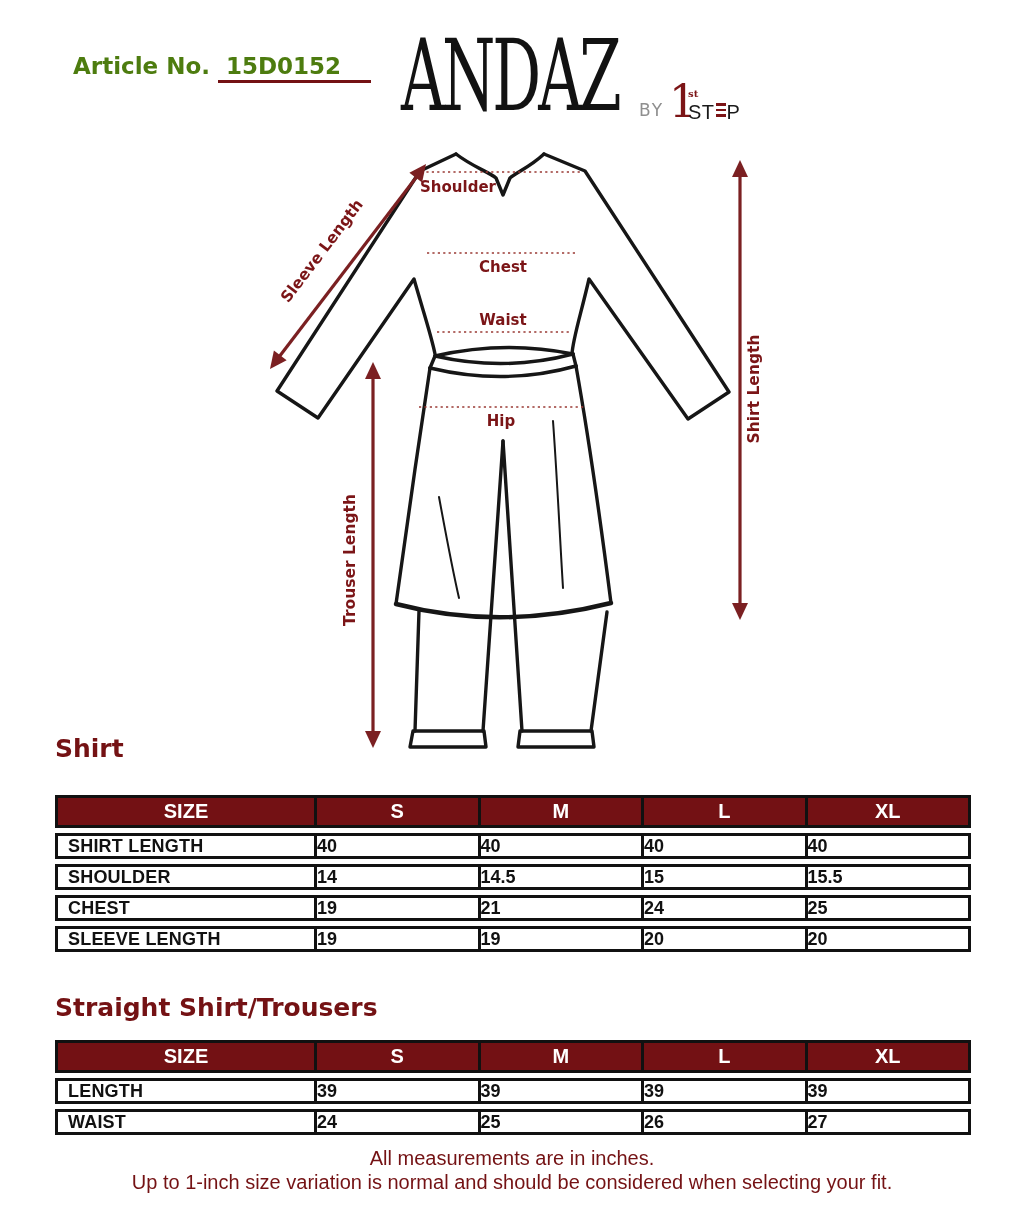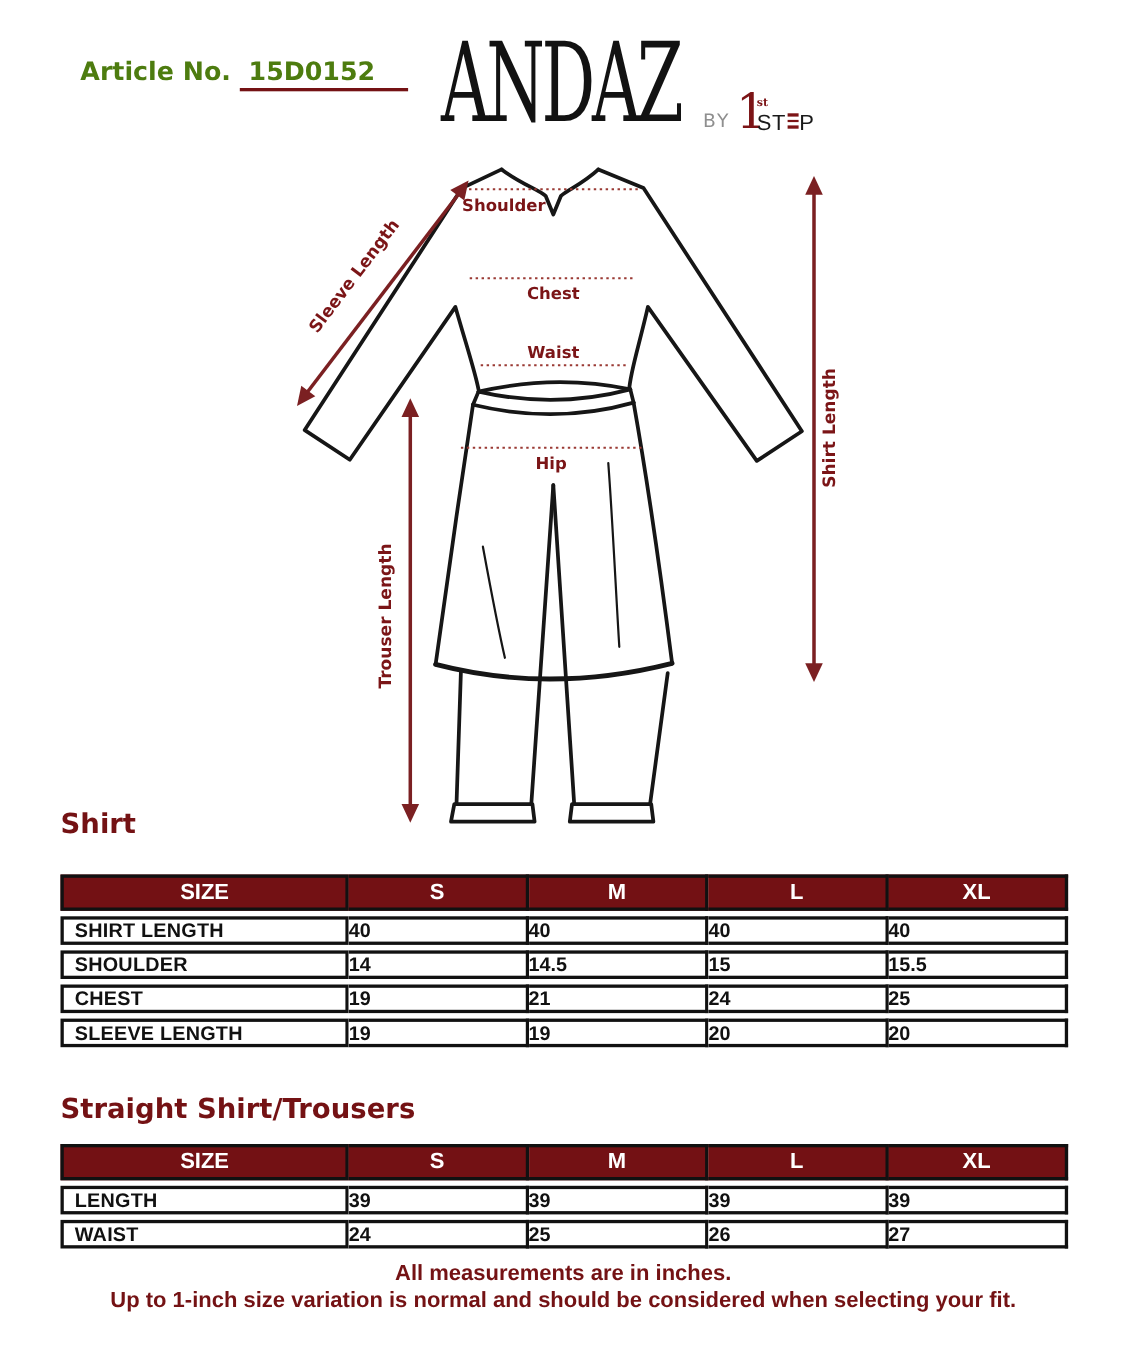--- a/index.html
+++ b/index.html
@@ -46,21 +46,21 @@
   .size-table col.c0{width:262px;}
   .size-table th{background:#731114;color:#ffffff;font-size:20px;font-weight:bold;text-align:center;
                  line-height:21px;padding:3px 0;border:3px solid #111111;border-left:none;}
   .size-table th:first-child{border-left:3px solid #111111;}
   .size-table td{background:#ffffff;color:#111111;font-size:18px;font-weight:bold;text-align:left;
                  line-height:17px;padding:1.5px 0;border:3px solid #111111;border-left:none;}
   .size-table td:first-child{border-left:3px solid #111111;text-align:left;padding-left:10px;letter-spacing:0.2px;}
 
   
   .footer{position:absolute;left:0;top:1146px;width:1024px;text-align:center;color:#741214;
-          font-family:"Liberation Sans",sans-serif;font-weight:bold;font-size:20px;line-height:24px;}
+          font-family:"Liberation Sans",sans-serif;font-weight:normal;font-size:20px;line-height:24px;}
 </style>
 </head>
 <body>
 
 <div class="page">
 
   <div class="article">
     <span>Article No.</span><span class="artnum">15D0152</span>
   </div>
 

